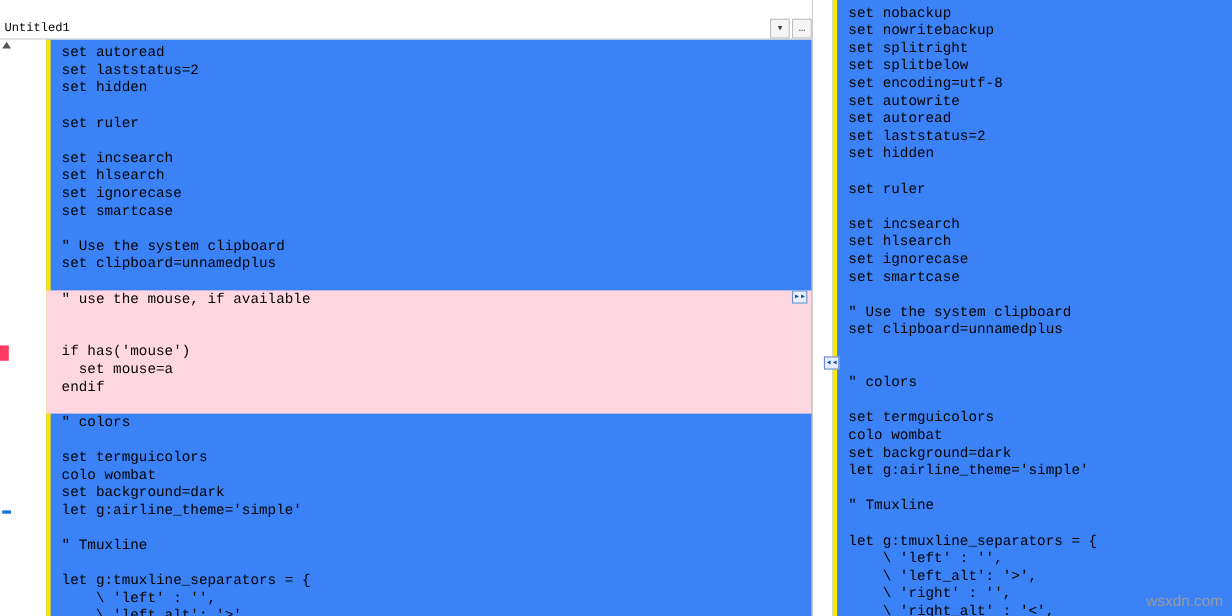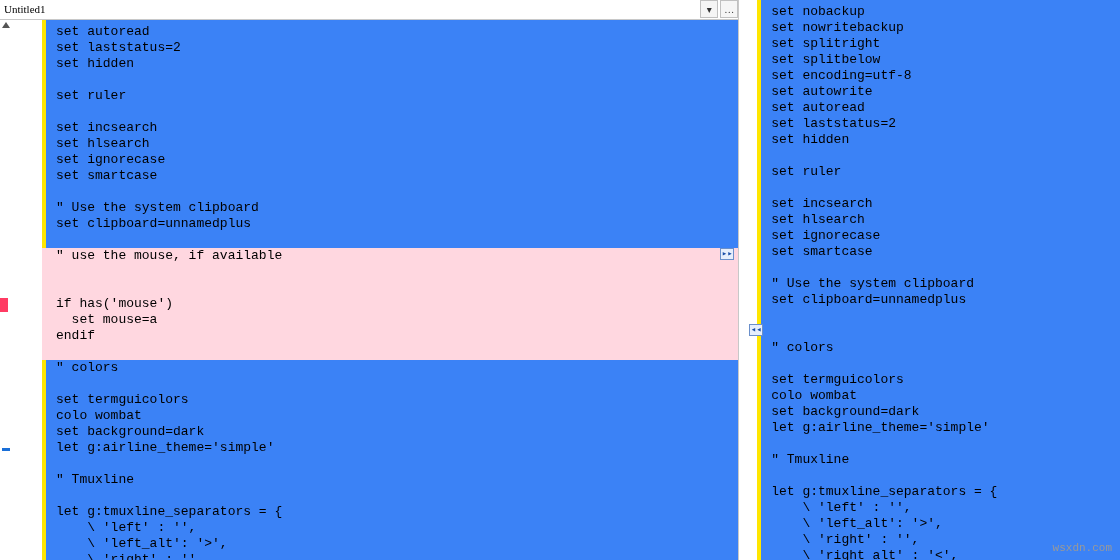--- a/index.html
+++ b/index.html
@@ -19,25 +19,25 @@
   .pane {
     display: flex;
     flex-direction: column;
     height: 100%;
     position: relative;
   }
   .pane-left  { width: 66%; border-right: 1px solid #c8c8c8; }
   .pane-right { width: 34%; }
   .titlebar {
     display: flex;
-    align-items: flex-start;
-    height: 20px;
+    align-items: flex-end;
+    height: 36px;
     border-bottom: 1px solid #c8c8c8;
     background: #fff;
-    font-family: Liberation Serif, serif;
+    font-family: Liberation Mono, monospace;
     font-size: 11px;
   }
   .title-input {
     flex: 1;
     padding: 0 4px;
     line-height: 18px;
   }
   .title-btn {
     width: 18px; height: 18px;
     border: 1px solid #c0c0c0;
@@ -120,22 +120,22 @@
     line-height: 10px;
     text-align: center;
     color: #1a4fa8;
   }
   .arrow-right-ind { }
   .arrow-left-ind { }
   .watermark {
     position: absolute;
     right: 8px;
     bottom: 6px;
-    font-family: Liberation Mono, monospace;
-    font-size: 11px;
+    font-family: Liberation Sans, sans-serif;
+    font-size: 14px;
     color: #999;
   }
   .pane-right .body { }
   .pane-right .marginbar { width: 8px; }
   .pane-right .gutter { width: 10px; }
 </style>
 </head>
 <body>
 
 <div class="app">

